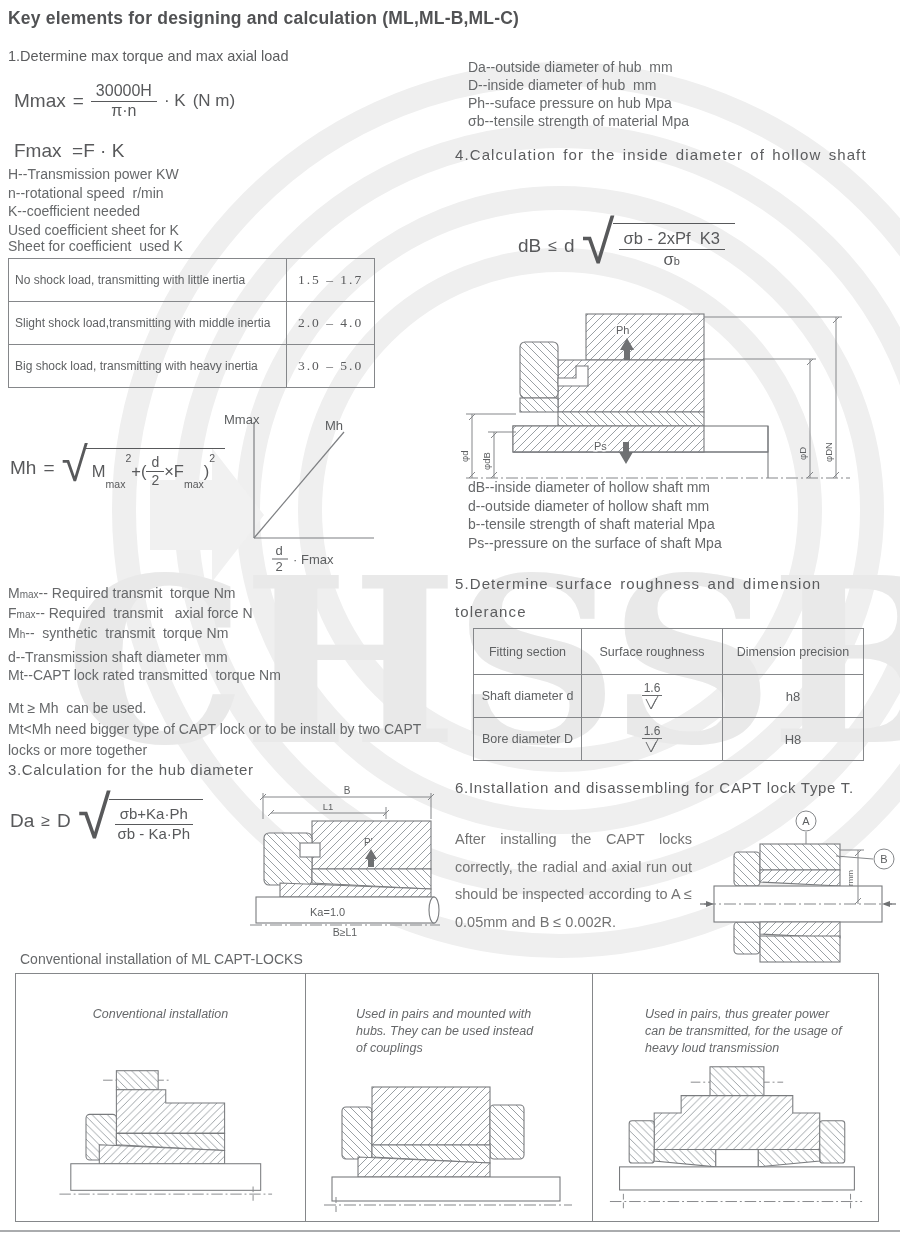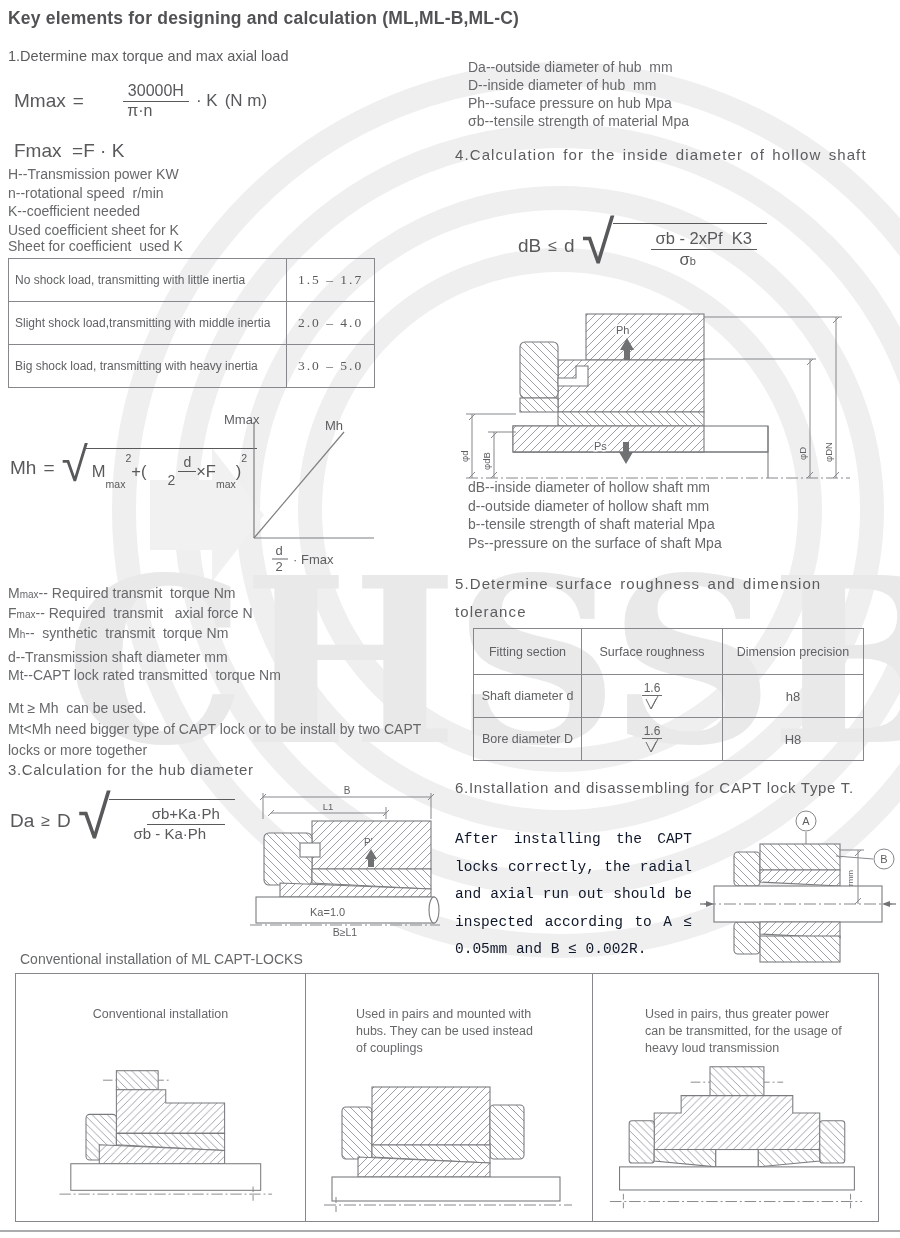--- a/index.html
+++ b/index.html
@@ -5,21 +5,21 @@
   html,body{margin:0;padding:0;background:#ffffff;}
   #page{position:relative;width:900px;height:1238px;background:#fff;overflow:hidden;
         font-family:"Liberation Sans",sans-serif;color:#606264;}
   .d{position:absolute;}
   .ttl{font-size:17.5px;font-weight:bold;color:#515254;letter-spacing:.2px;}
   .sec-h{font-size:15px;color:#5b5c5e;}
   .sp{letter-spacing:1.1px;word-spacing:2px;}
   .sm{font-size:14px;line-height:18.5px;color:#66686a;}
   .formula{display:flex;align-items:center;color:#58595b;gap:7px;font-size:19px;}
   .frac{display:inline-flex;flex-direction:column;align-items:center;font-size:16px;line-height:1.15;}
-  .frac .fn{border-bottom:1.6px solid #58595b;padding:0 5px 1px;margin-left:32px;}
+  .frac .fn{border-bottom:1.6px solid #58595b;padding:0 5px 1px;}
   .rsign{font-size:48px;line-height:.85;font-weight:300;transform:translateY(-3px);}
   .rsign.big{font-size:60px;}
   .rad{border-top:1.7px solid #58595b;margin-left:-9px;padding:5px 10px 0 6px;
        display:inline-flex;align-items:center;font-size:16.5px;}
   .sub{font-size:10.5px;align-self:flex-end;transform:translateY(2px);}
   .sup{font-size:10.5px;align-self:flex-start;transform:translateY(-2px);}
   .tbl1{display:grid;grid-template-columns:278px 87px;border:1.3px solid #85878a;}
   .tbl1 >div{border-top:1.3px solid #85878a;display:flex;align-items:center;height:42px;}
   .tbl1 >div.r0{border-top:none;}
   .tbl1 .lab{padding-left:6px;font-size:12px;color:#5f6163;border-right:1.3px solid #85878a;}
@@ -29,21 +29,21 @@
              align-items:center;justify-content:center;font-size:12.5px;color:#5f6163;}
   .tbl5 >div:nth-child(3n){border-right:none;}
   .tbl5 >div.h{height:45px;border-top:none;}
   .tbl5 >div.c{height:42px;}
   .tbl5 .serif{font-family:Liberation Sans, sans-serif;font-size:13px;}
   .rough{display:inline-flex;flex-direction:column;align-items:center;line-height:1;}
   .rough .rv{font-size:12px;border-bottom:1px solid #6a6c6e;padding:0 2px 1px;}
   .defline{white-space:pre;}
   .just{text-align:justify;}
   .bbox{border:1.5px solid #85878a;display:grid;grid-template-columns:290px 287px 1fr;}
-  .panel{display:flex;flex-direction:column;}
+  .panel{display:flex;flex-direction:column;font-style:italic;}
   .panel.bd{border-right:1.5px solid #85878a;}
   .p-cap{margin-top:32px;font-size:12.5px;line-height:17px;color:#66686a;}
   svg text{fill:#5d5f61;font-family:"Liberation Sans",sans-serif;}
 </style>
 </head>
 <body>
 
 <div id="page">
 
   <svg class="d" style="left:0;top:0;" width="900" height="1238" viewBox="0 0 900 1238">
@@ -300,21 +300,21 @@
         <svg width="16" height="14" viewBox="0 -3 16 14">
           <path d="M2,0 L7,10 L14,-3 M12,0 L7,10" stroke="#6a6c6e" stroke-width="1" fill="none"></path>
         </svg>
       </span>
     </div>
     <div class="c serif">H8</div>
   </div>
 
   <div class="d sec-h" style="left:455px;top:779px;letter-spacing:.7px;">6.Installation and disassembling for CAPT lock Type T.</div>
 
-  <div class="d just" style="left:455px;top:826px;width:237px;font-size:14.5px;line-height:27.5px;color:#0f172a;font-family:Liberation Mono, monospace;">After installing the CAPT locks correctly, the radial and axial run out should be inspected according to A ≤ 0.05mm and B ≤ 0.002R.</div>
+  <div class="d just" style="left:455px;top:826px;width:237px;font-size:14.5px;line-height:27.5px;color:#737373;">After installing the CAPT locks correctly, the radial and axial run out should be inspected according to A ≤ 0.05mm and B ≤ 0.002R.</div>
 
   <svg class="d" style="left:700px;top:806px;" width="196" height="158" viewBox="0 0 196 158">
     <g stroke="#797b7e" stroke-width="1.1">
       <rect x="34" y="46" width="26" height="34" rx="4" fill="url(#hB)"></rect>
       <rect x="34" y="116" width="26" height="32" rx="4" fill="url(#hB)"></rect>
       <rect x="60" y="38" width="80" height="26" fill="url(#hB)"></rect>
       <polygon points="60,64 140,64 140,80 60,76" fill="url(#hA)"></polygon>
       <rect x="14" y="80" width="168" height="36" fill="#fff"></rect>
       <polygon points="60,116 140,116 140,132 60,128" fill="url(#hA)"></polygon>
       <rect x="60" y="130" width="80" height="26" fill="url(#hB)"></rect>

